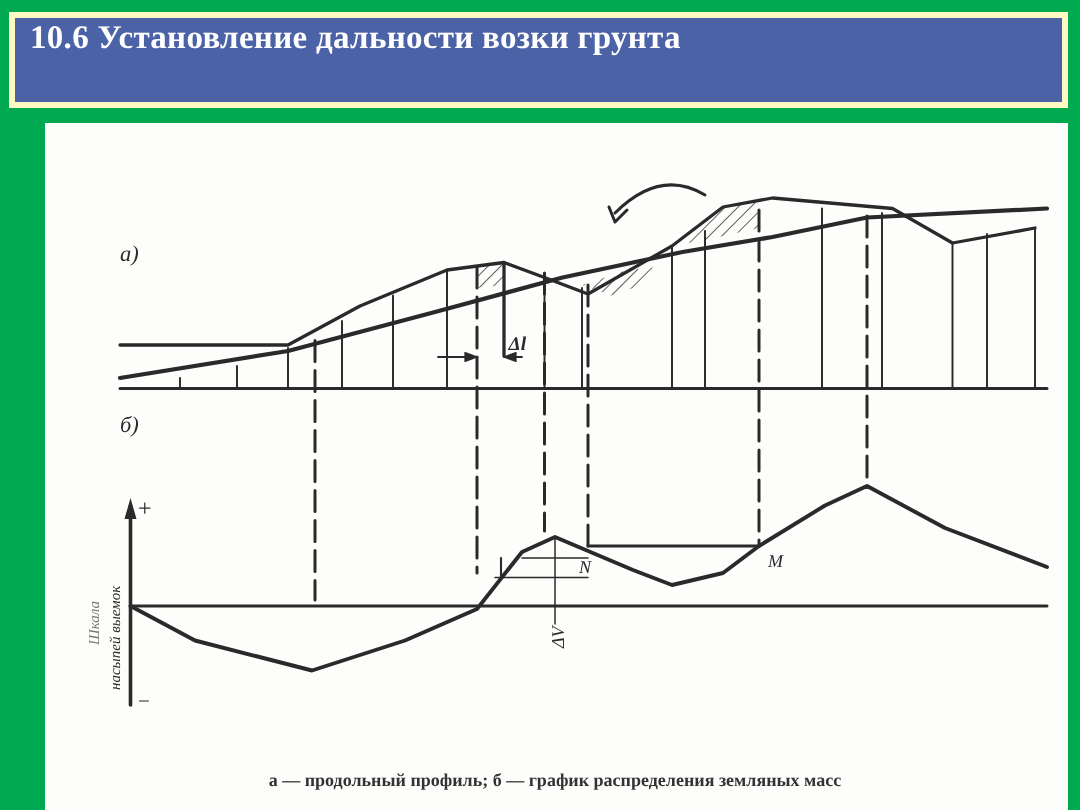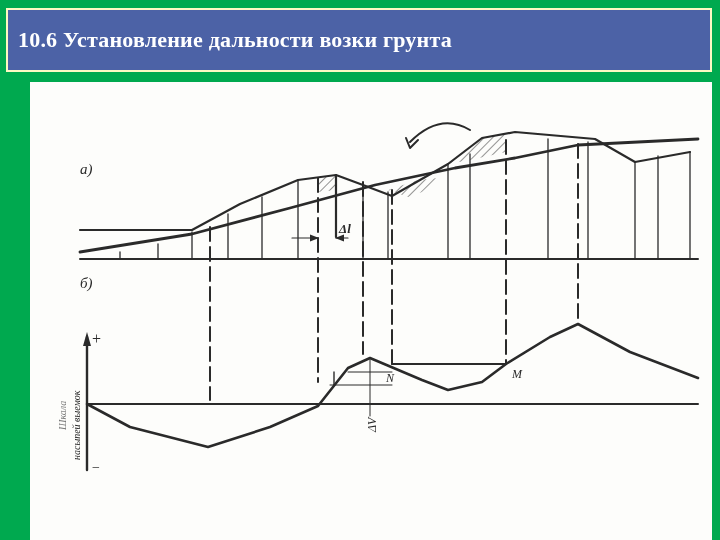--- a/index.html
+++ b/index.html
@@ -5,23 +5,23 @@
     html, body { margin: 0; padding: 0; }
     body {
       width: 720px; height: 540px; overflow: hidden;
       background: #00a94f;
       position: relative;
       font-family: "Liberation Serif", serif;
     }
     .title-bar {
       position: absolute; left: 6px; top: 8px; width: 706px; height: 64px;
       background: #4c62a6;
-      border: 2px solid #fef9c3;
+      border: 4px solid #fef9c3;
       box-sizing: border-box;
-      display: flex; align-items: center;
+      display: flex; align-items: flex-start;
     }
     .title-text {
       color: #ffffff; font-size: 22px; font-weight: bold;
       margin-left: 10px; letter-spacing: 0.2px;
       font-family: "Liberation Serif", serif;
     }
     .slide-panel {
       position: absolute; left: 30px; top: 82px; width: 682px; height: 458px;
       background: #fdfdfb;
     }
@@ -124,13 +124,14 @@
       <text x="356" y="300" font-size="12">N</text>
       <text x="482" y="296" font-size="12">M</text>
       <text x="0" y="0" font-size="12" transform="translate(346,350) rotate(-90)">ΔV</text>
       <text x="62" y="262" font-size="16" font-style="normal">+</text>
       <text x="62" y="390" font-size="14" font-style="normal">−</text>
       <text x="0" y="0" font-size="10" fill="#777" transform="translate(36,348) rotate(-90)">Шкала</text>
       <text x="0" y="0" font-size="10" transform="translate(50,378) rotate(-90)">насыпей выемок</text>
     </g>
   </svg>
 
+  <div class="caption caption-2">а — продольный профиль; б — график распределения земляных масс</div>
 </div>
 
 </body></html>

